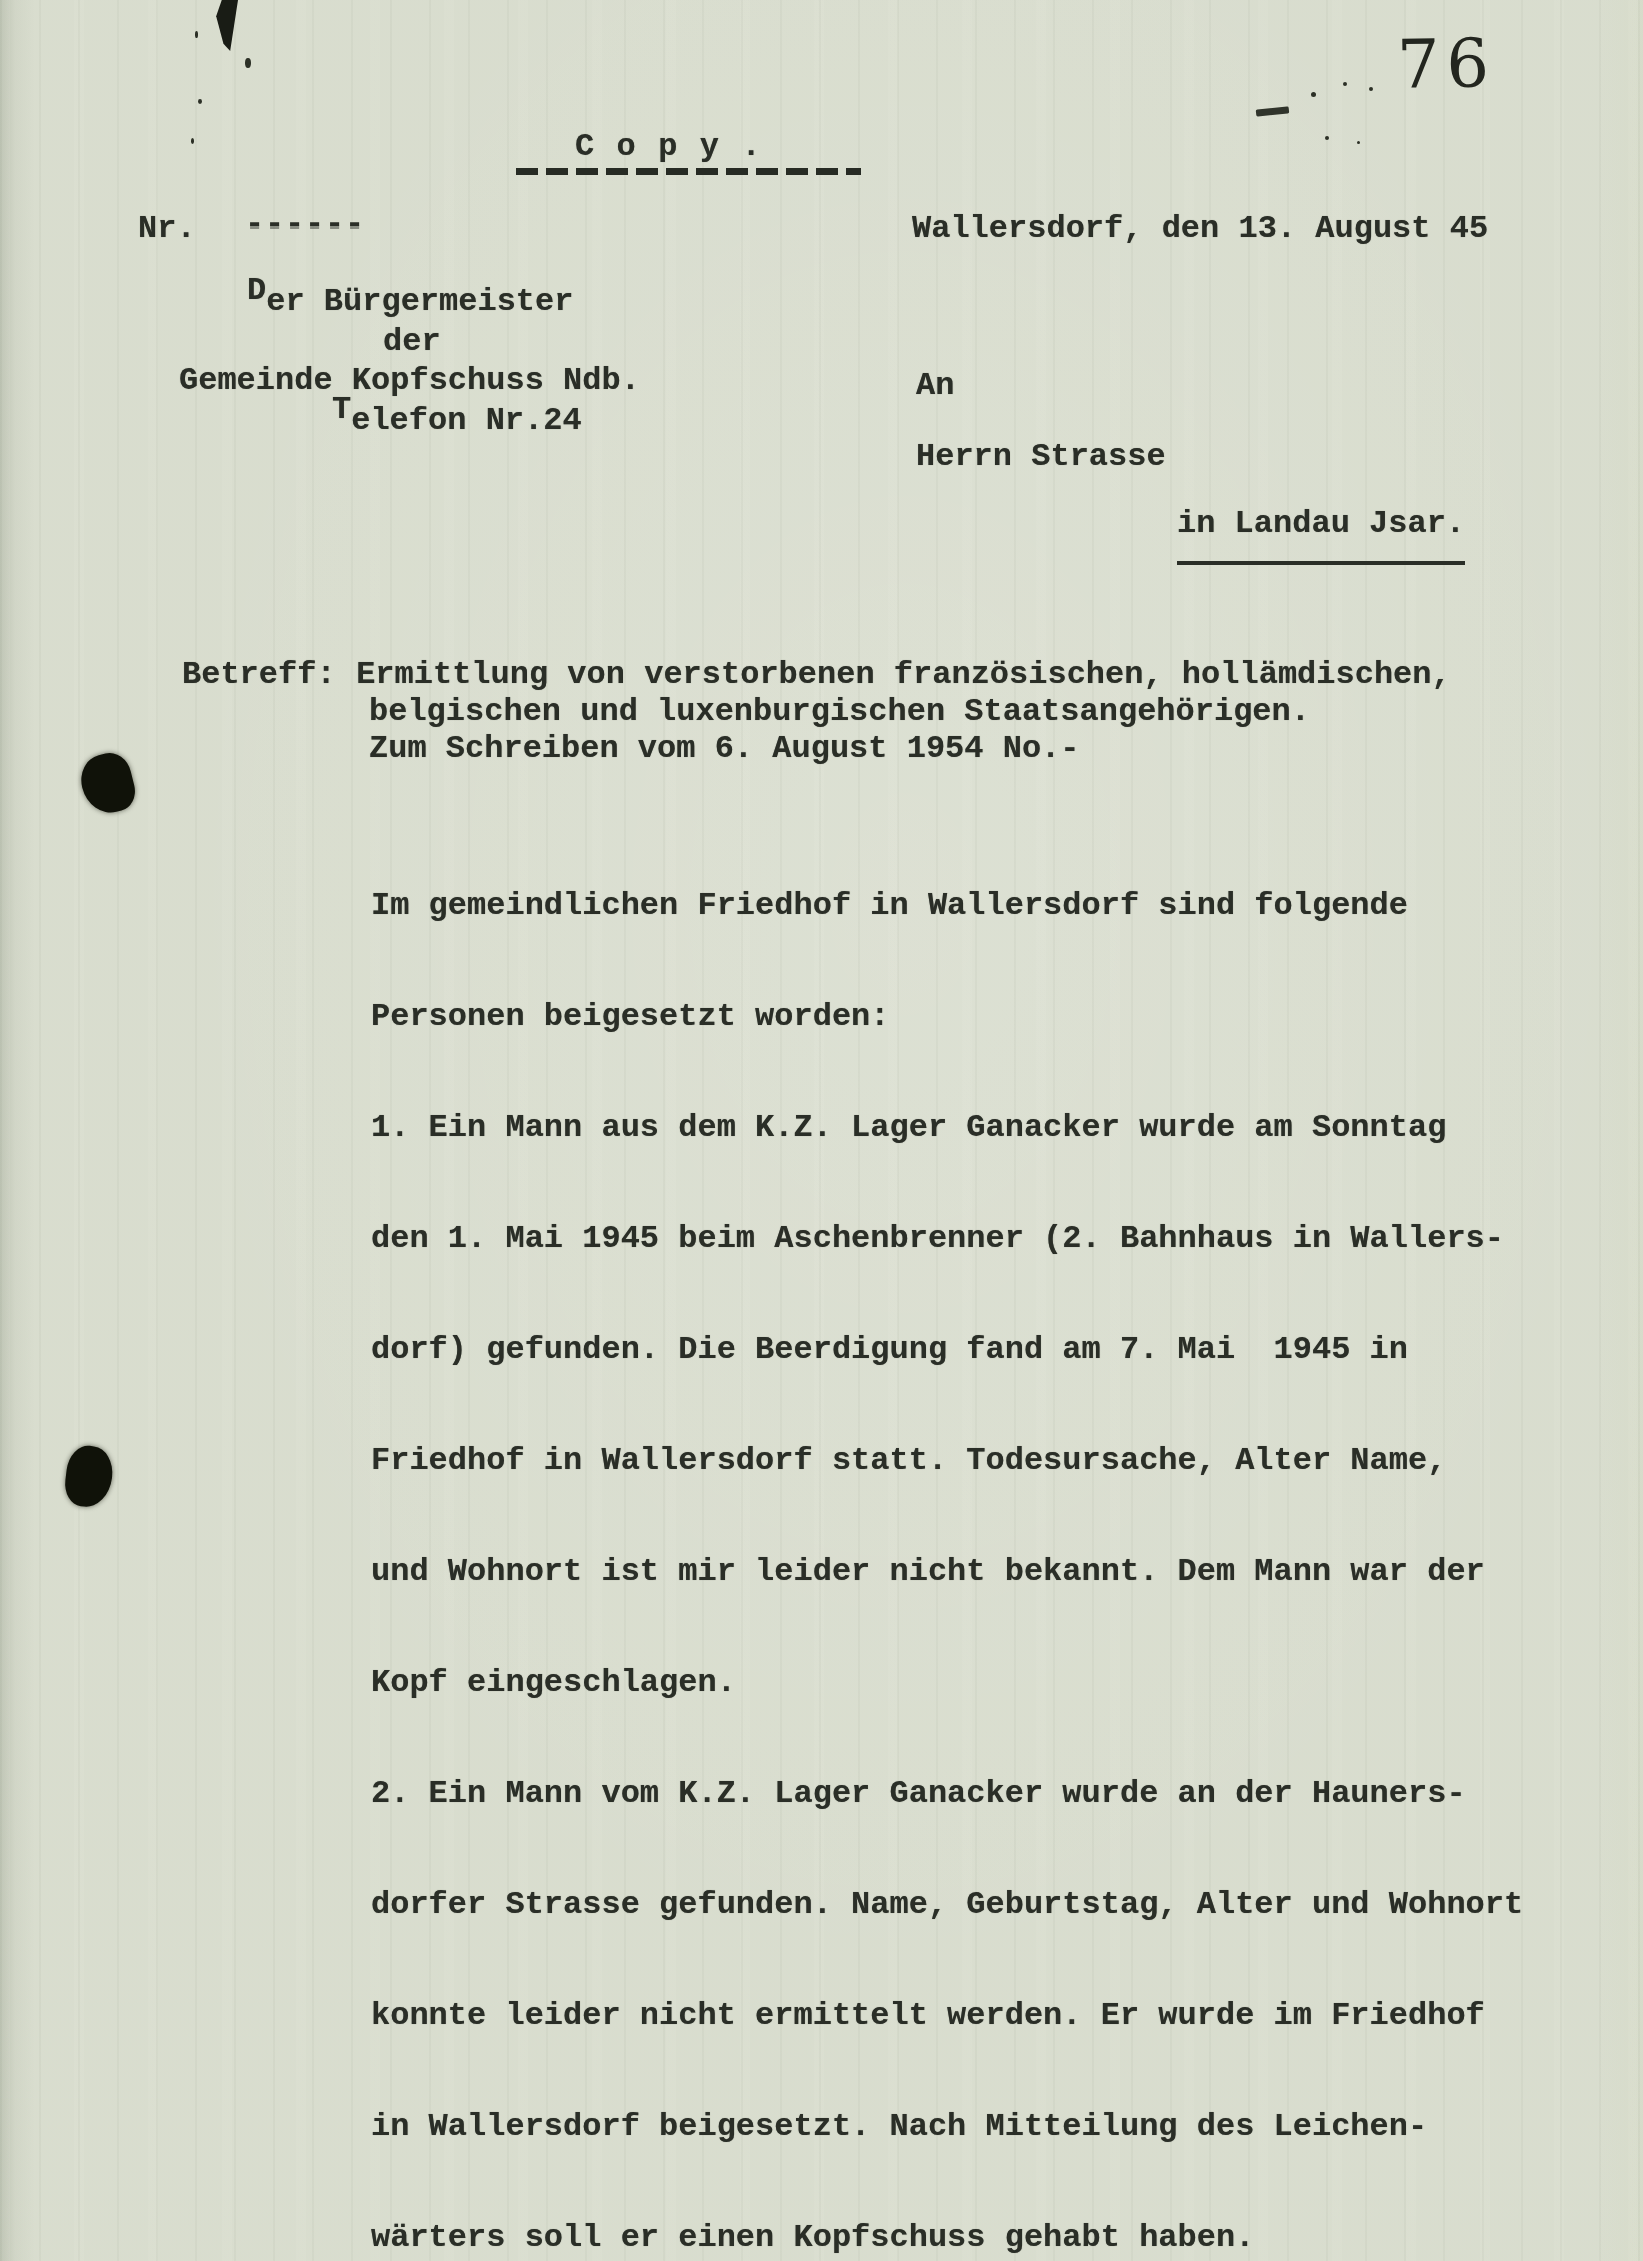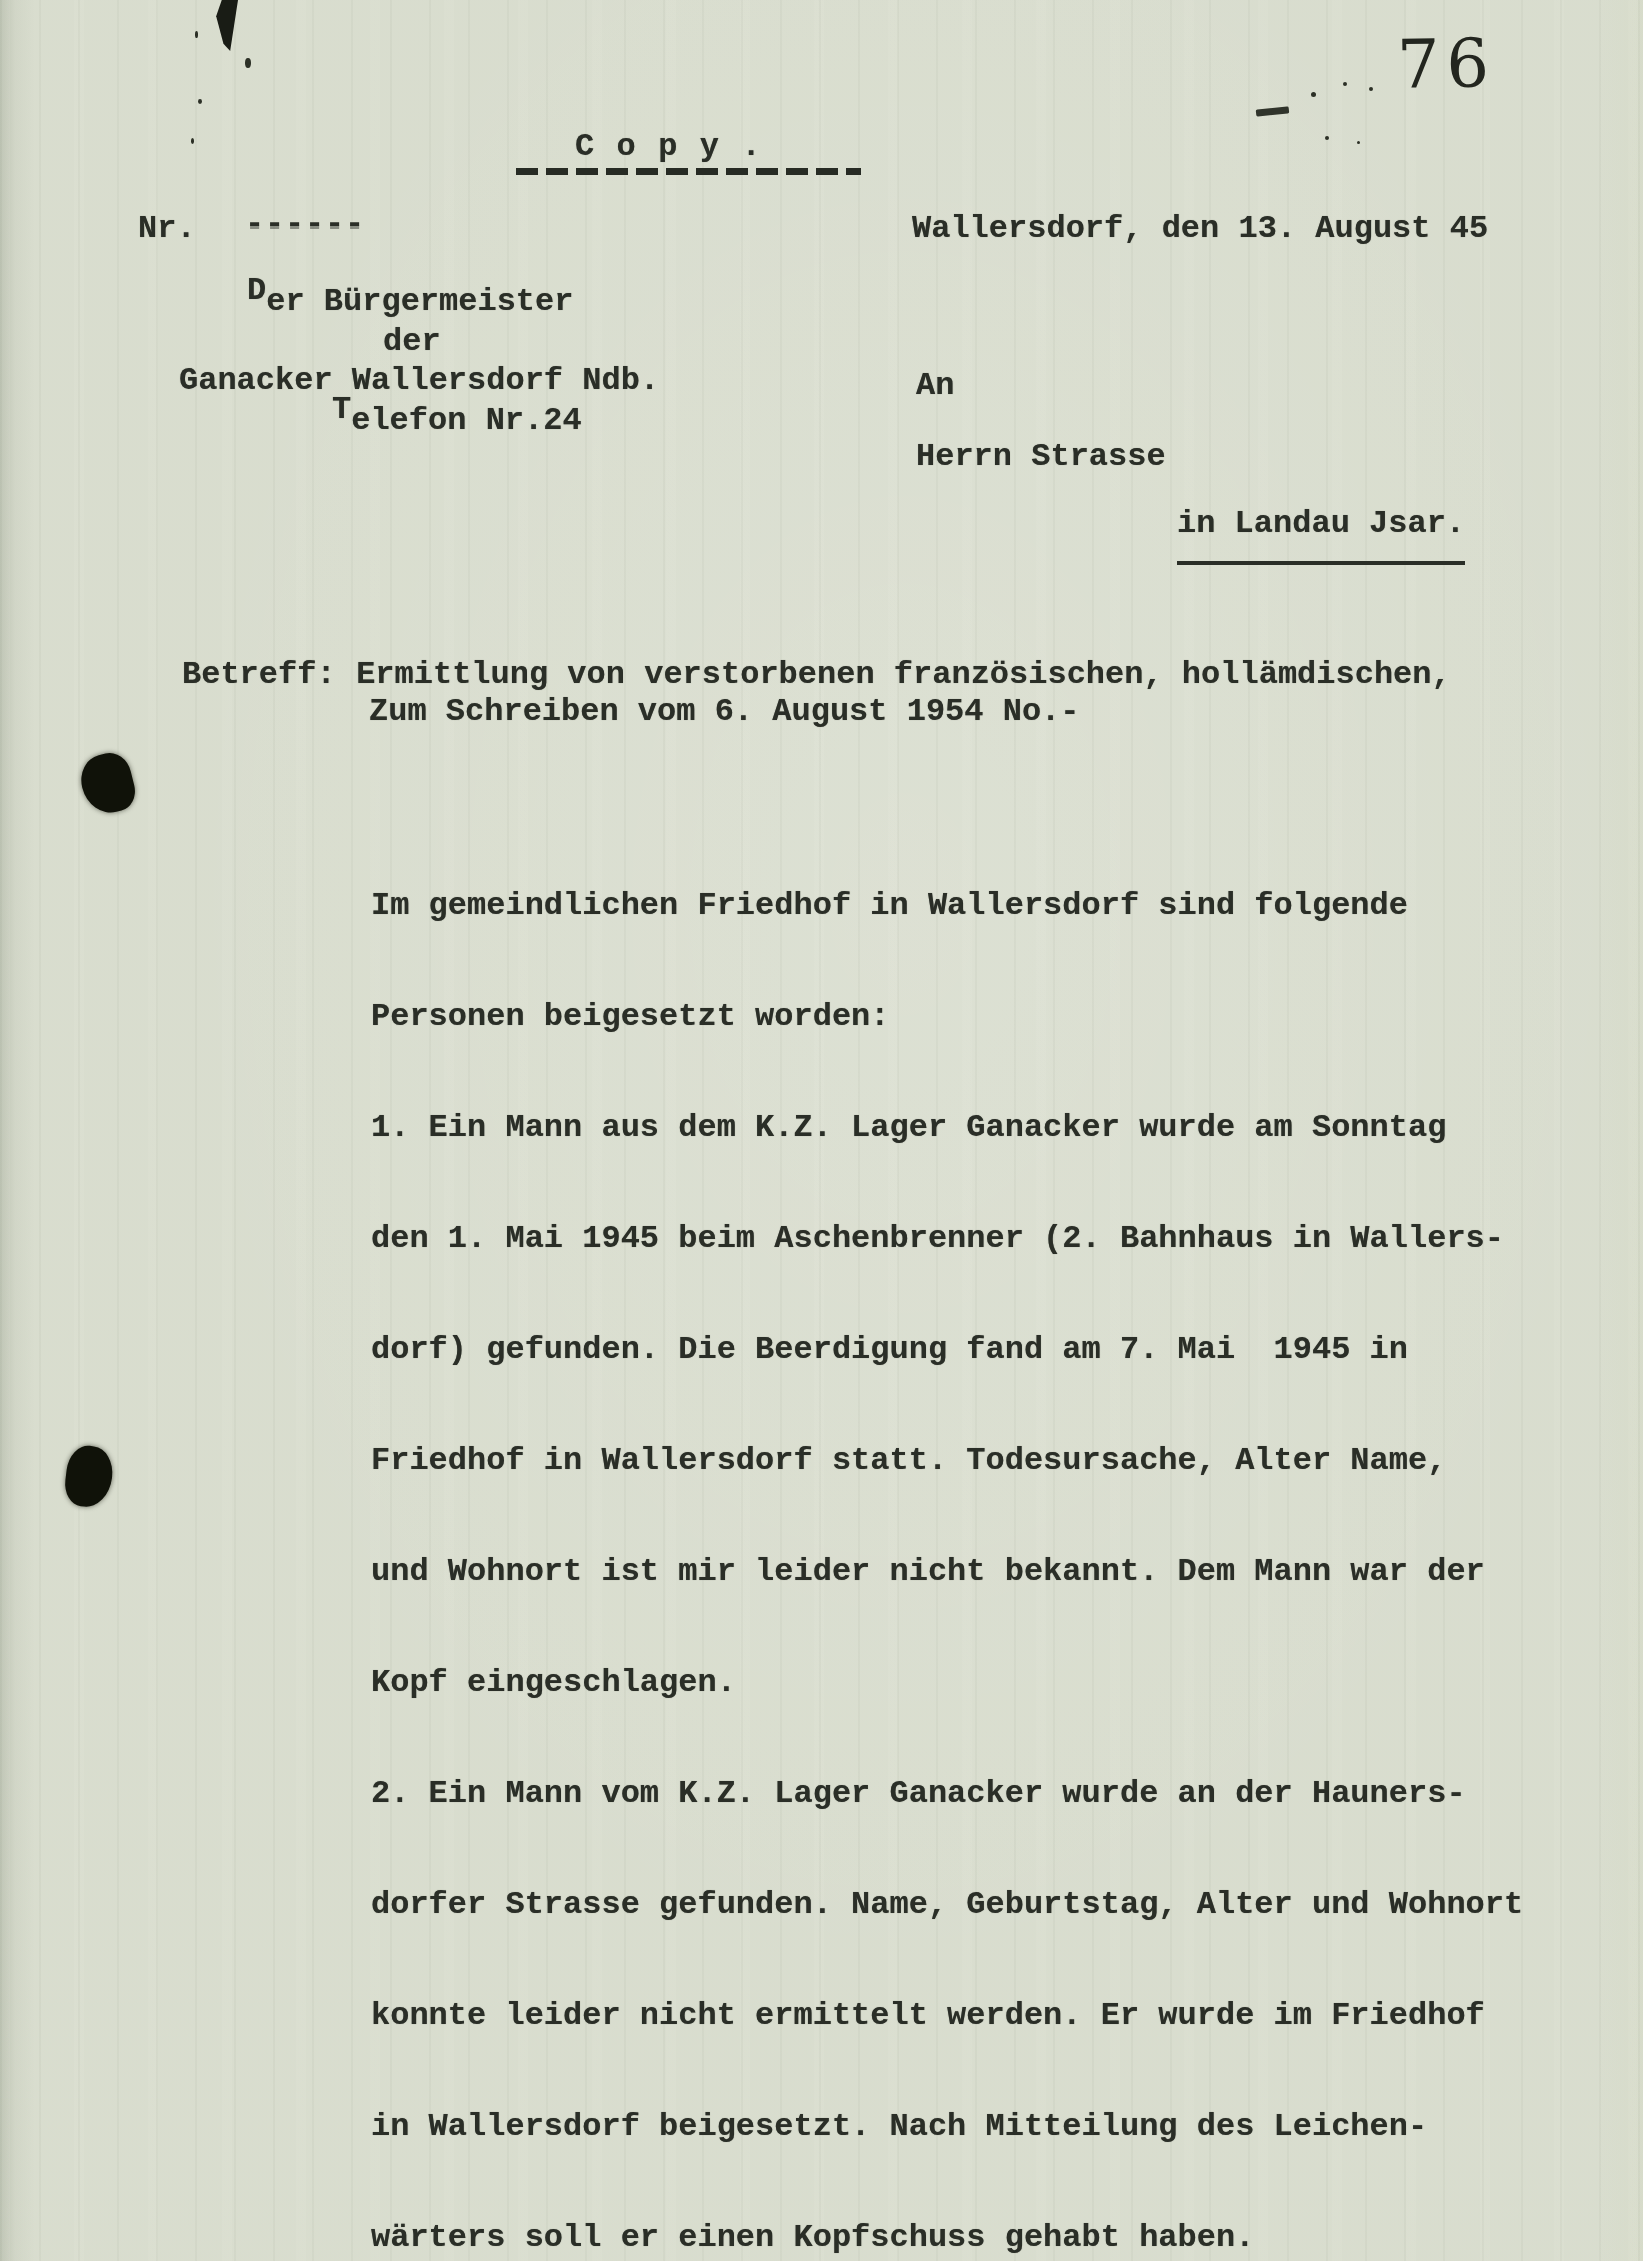--- a/index.html
+++ b/index.html
@@ -92,29 +92,30 @@
   <div class="t copy-title" style="left:575px; top:128px;">C o p y .</div>
   <div class="copy-dashes"></div>
 
   <div class="t" style="left:138px; top:210px;">Nr.</div>
   <div class="t dash-row" style="left:245px; top:205px; text-shadow:0 3.3px 0 rgba(42,46,39,0.45);">------</div>
 
   <div class="t" style="left:912px; top:210px;">Wallersdorf, den 13. August 45</div>
 
   <div class="t" style="left:247px; top:283px;"><span class="raised">D</span><span>er Bürgermeister</span></div>
   <div class="t" style="left:383px; top:323px;">der</div>
-  <div class="t" style="left:179px; top:362px;">Ganacker Wallersdorf Ndb.</div>
+  <div class="t" style="left:179px; top:362px;">Gemeinde Kopfschuss Ndb.</div>
   <div class="t" style="left:332px; top:402px;"><span class="raised">T</span><span>elefon Nr.24</span></div>
 
   <div class="t" style="left:916px; top:367px;">An</div>
   <div class="t" style="left:916px; top:438px;">Herrn Strasse</div>
   <div class="t" style="left:1177px; top:505px;"><span class="underlined">in Landau Jsar.</span></div>
 
   <div class="subject-block">
     <div class="t" style="position:static;"><span>Betreff:</span><span class="subject-line1-text">Ermittlung von verstorbenen französischen, hollämdischen,</span></div>
+    <div class="t cont" style="position:static;">belgischen und luxenburgischen Staatsangehörigen.</div>
     <div class="t cont" style="position:static;">Zum Schreiben vom 6. August 1954 No.-</div>
   </div>
 
   <div class="body-block t" style="position:absolute;">
     <div>Im gemeindlichen Friedhof in Wallersdorf sind folgende</div>
     <div>Personen beigesetzt worden:</div>
     <div>1. Ein Mann aus dem K.Z. Lager Ganacker wurde am Sonntag</div>
     <div>den 1. Mai 1945 beim Aschenbrenner (2. Bahnhaus in Wallers-</div>
     <div>dorf) gefunden. Die Beerdigung fand am 7. Mai  1945 in</div>
     <div>Friedhof in Wallersdorf statt. Todesursache, Alter Name,</div>

